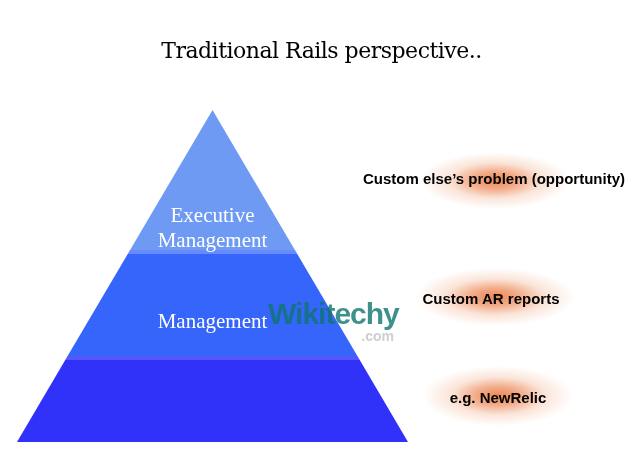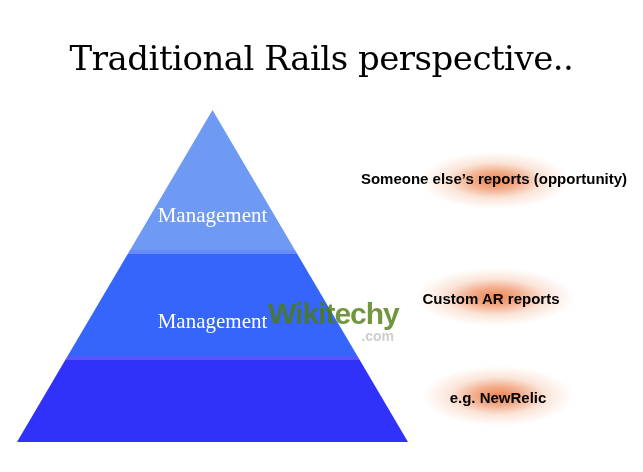--- a/index.html
+++ b/index.html
@@ -11,21 +11,21 @@
     overflow: hidden;
     font-family: "Liberation Sans", sans-serif;
   }
   .slide-title {
     position: absolute;
     top: 38px;
     left: 0;
     width: 100%;
     text-align: center;
     font-family: "DejaVu Serif", serif;
-    font-size: 34px;
+    font-size: 22px;
     letter-spacing: -0.5px;
     color: #000000;
     white-space: nowrap;
   }
   .pyramid-svg {
     position: absolute;
     left: 17px;
     top: 110px;
     width: 391px;
     height: 332px;
@@ -71,21 +71,21 @@
     left: 268px;
     top: 297px;
     width: 140px;
     height: 46px;
     pointer-events: none;
   }
   .watermark-name {
     font-weight: bold;
     font-size: 30px;
     letter-spacing: -1px;
-    color: #4d7c0f;
+    color: #0f766e;
     opacity: 0.8;
     white-space: nowrap;
   }
   .watermark-domain {
     position: absolute;
     right: 14px;
     top: 31px;
     font-size: 14px;
     font-weight: bold;
     color: #c9c9c9;
@@ -101,32 +101,33 @@
 
   <svg class="pyramid-svg" viewBox="0 0 391 332" xmlns="http://www.w3.org/2000/svg">
     <polygon points="195.5,0 277.9,140 113.1,140" fill="#6e9af3"></polygon>
     <polygon points="113.1,140 277.9,140 340.4,246 50.6,246" fill="#3565fb"></polygon>
     <polygon points="50.6,246 340.4,246 391,332 0,332" fill="#3032fa"></polygon>
     <polygon fill="rgba(255,255,255,0.25)" points="113.1,140 277.9,140 280.3,144 110.7,144"></polygon>
     <polygon fill="rgba(255,255,255,0.18)" points="50.6,246 340.4,246 342.7,250 48.3,250"></polygon>
   </svg>
 
   <div class="layer-label label-exec">
+    <div>Executive</div>
     <div>Management</div>
   </div>
 
   <div class="layer-label label-oper">
     <div>Management</div>
   </div>
 
   <div class="glow glow-1"></div>
   <div class="glow glow-2"></div>
   <div class="glow glow-3"></div>
 
-  <div class="annotation ann-1">Someone else’s reports (opportunity)</div>
+  <div class="annotation ann-1">Custom else’s problem (opportunity)</div>
   <div class="annotation ann-3">e.g. NewRelic</div>
   <div class="annotation ann-2">Custom AR reports</div>
 
   <div class="watermark">
     <div class="watermark-name">Wikitechy</div>
     <div class="watermark-domain">.com</div>
   </div>
 
 </div>
 

